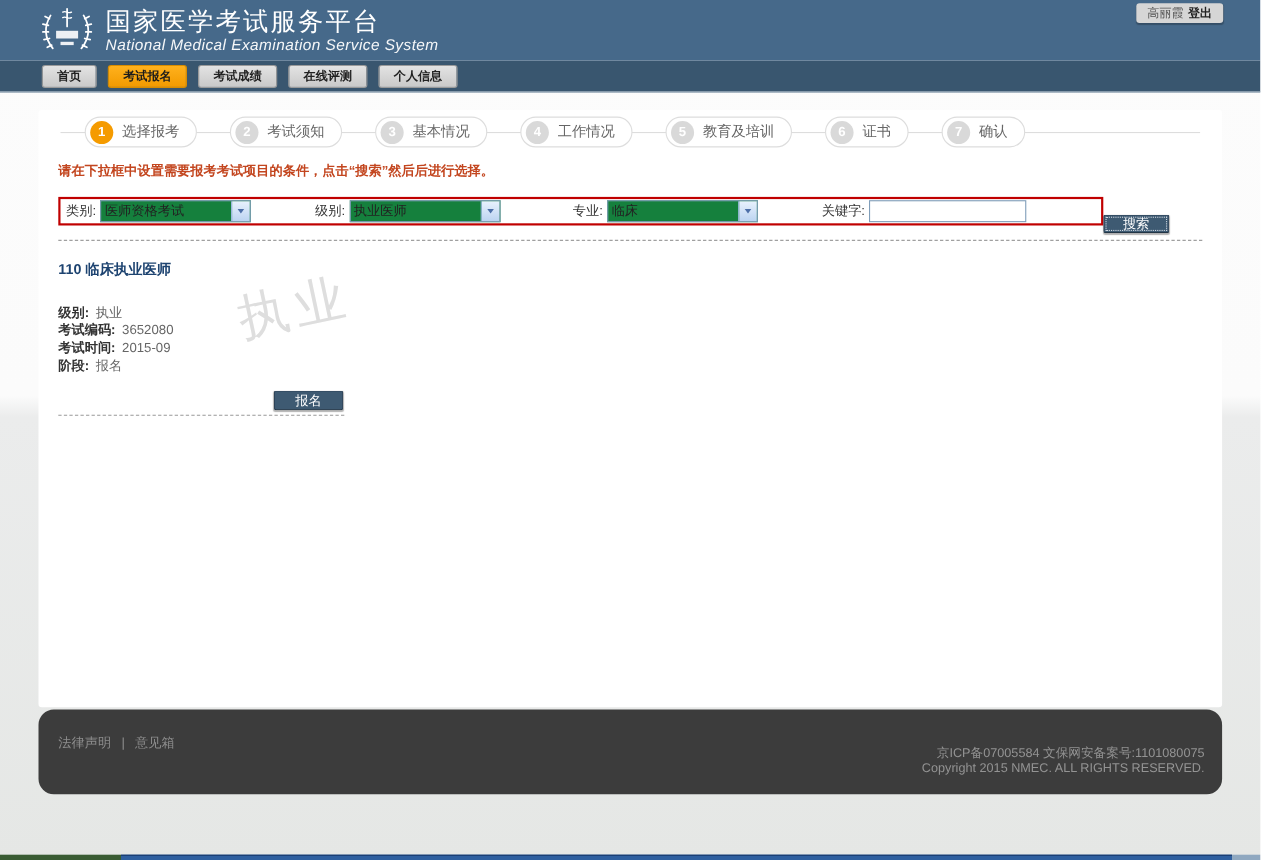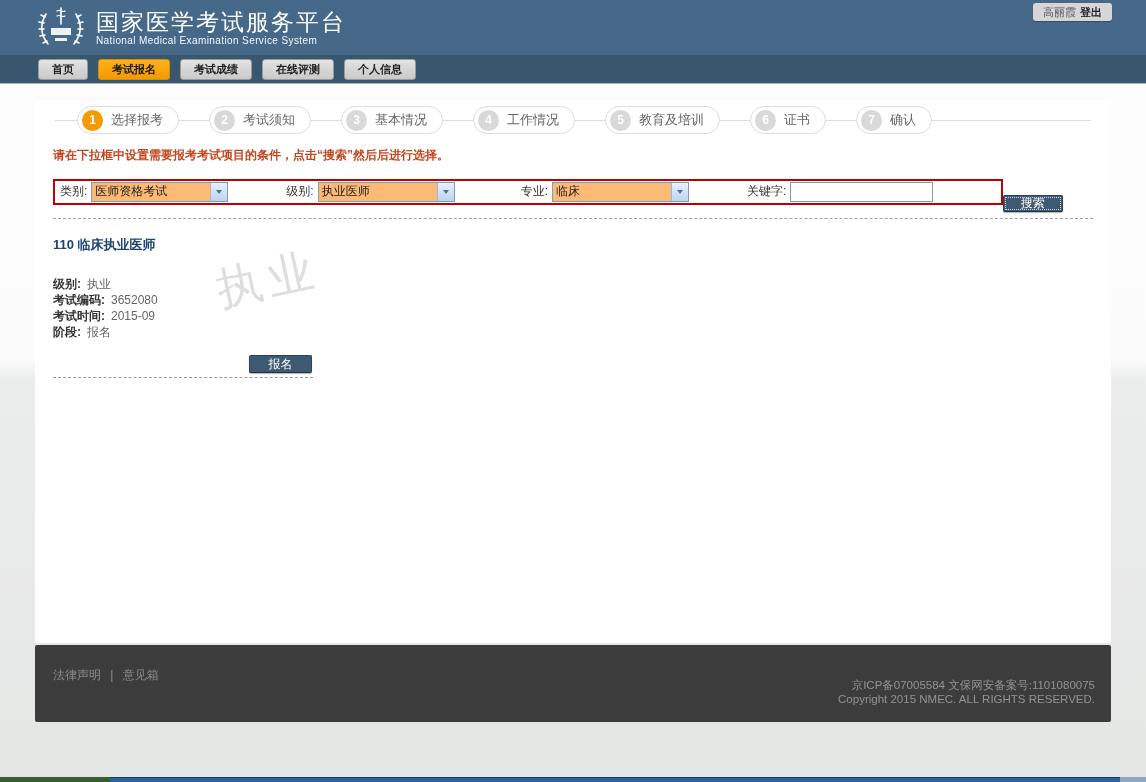--- a/index.html
+++ b/index.html
@@ -16,21 +16,21 @@
   }
 
   
   .topbar {
     position:relative; height:55px; background:#46698a;
     display:flex; align-items:center; padding-left:36px;
   }
   .logo { width:50px; height:48px; margin-right:10px; flex:0 0 auto; }
   .title-block { color:#fff; }
   .main-title { font-size:23px; letter-spacing:2px; font-weight:400; line-height:25px; }
-  .sub-title { font-size:10px; letter-spacing:0.4px; opacity:0.95; }
+  .sub-title { font-size:14px; font-style:italic; letter-spacing:0.4px; opacity:0.95;text-align:right; }
   .user-box {
     position:absolute; top:3px; right:34px; height:18px;
     background:#d6d6d6; border-radius:3px; padding:2px 10px;
     font-size:11px; color:#555; line-height:14px;
     box-shadow:0 1px 1px rgba(0,0,0,0.25);
   }
   .user-box b { color:#222; margin-left:4px; cursor:pointer; }
 
   
   .navbar {
@@ -74,21 +74,21 @@
   .form-row { display:flex; align-items:center; margin-top:7px; }
   .form-box {
     width:1008px; height:26px; border:2px solid #c00000; background:#fff;
     display:flex; align-items:center; padding-left:5px;
   }
   .fgroup { display:flex; align-items:center; }
   .fgroup + .fgroup { margin-left:58px; }
   .fgroup.g3 { margin-left:66px; }
   .flabel { font-size:12px; color:#333; margin-right:4px; white-space:nowrap; }
   .xp-select {
-    width:137px; height:20px; border:1px solid #7f9db9; background:#fdba74;
+    width:137px; height:20px; border:1px solid #7f9db9; background:#15803d;
     display:flex; align-items:center; justify-content:space-between;
     font-size:12px; color:#222; padding-left:3px; cursor:pointer;
   }
   .xp-arrow-btn {
     width:17px; height:18px; background:linear-gradient(#e8f1fd,#bcd4f1);
     border-left:1px solid #9ab8dc; display:flex; align-items:center; justify-content:center;
   }
   .xp-arrow { width:0; height:0; border-left:3px solid transparent; border-right:3px solid transparent; border-top:4px solid #4d6fa8; }
   .keyword-input {
     width:143px; height:20px; border:1px solid #7f9db9; background:#fff;
@@ -113,21 +113,21 @@
   .watermark {
     position:absolute; left:163px; top:30px; font-size:46px; color:#dedede;
     transform:rotate(-12deg); letter-spacing:6px; pointer-events:none;
   }
   .apply-btn { display:block; width:63px; height:18px; margin:15px 0 0 196px; }
   .dashed-item { width:260px; margin-top:4px; border-bottom:1px dashed #999; height:1px; }
 
   
   .footer {
     position:relative; margin:2px 35px 0 35px; height:77px;
-    background:#3c3c3c; border-radius:2px;
+    background:#3c3c3c; border-radius:14px;
   }
   .footer-links { position:absolute; top:22px; left:18px; font-size:12px; color:#8d8d8d; }
   .footer-links .flink { cursor:pointer; }
   .footer-links .sep { margin:0 6px; }
   .footer-right { position:absolute; top:33px; right:16px; text-align:right; font-size:11.5px; color:#939393; line-height:14px; }
 
   
   .taskbar { position:absolute; bottom:0; left:0; width:100%; height:5px; display:flex; }
   .tb-green { width:110px; background:#3a5c33; }
   .tb-blue { flex:1; background:#2e5f9f; border-top:1px solid #16386b; }

